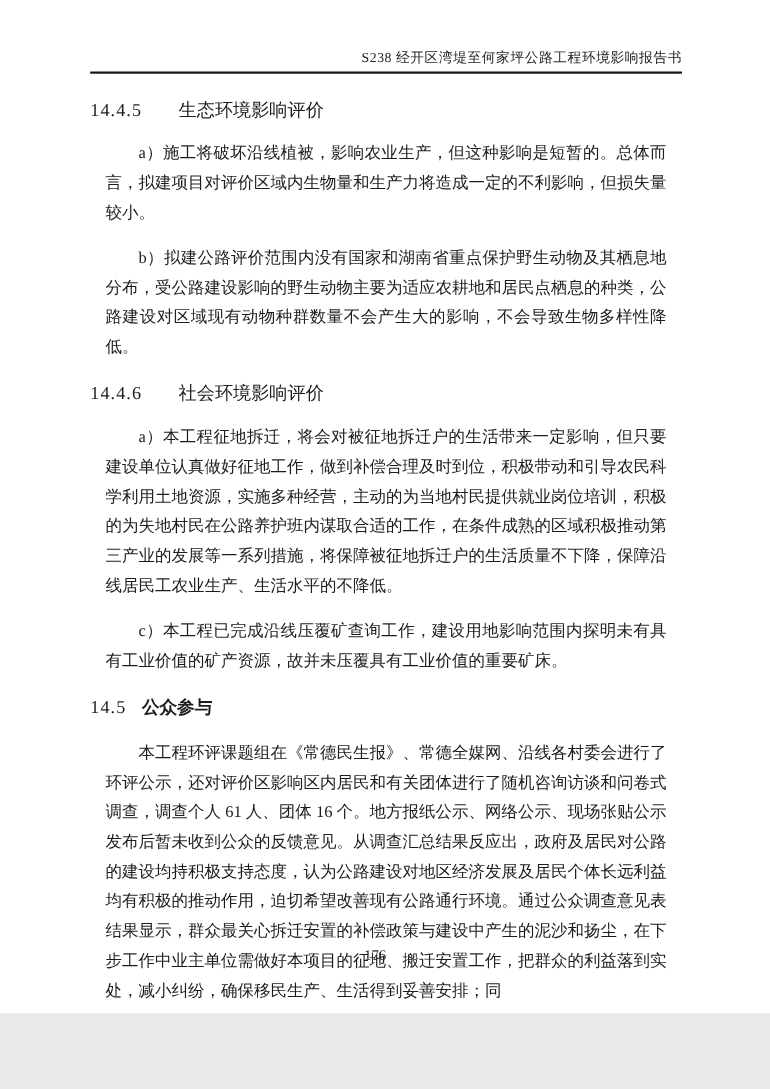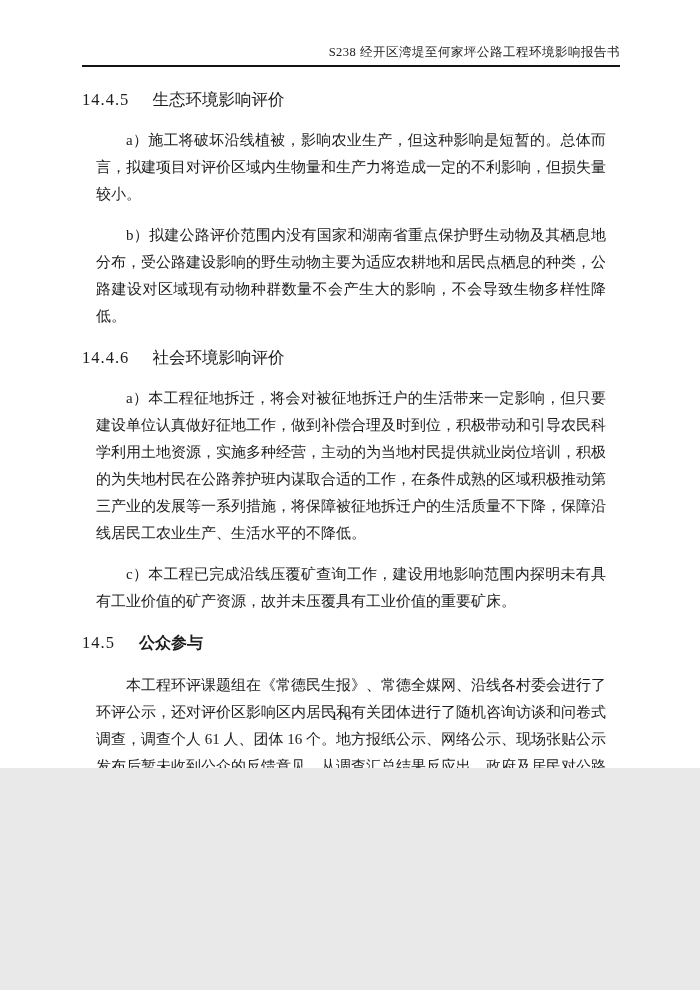--- a/index.html
+++ b/index.html
@@ -5,21 +5,21 @@
   html, body { margin: 0; padding: 0; }
   body {
     width: 700px; height: 990px;
     background: #e9e9e9;
     font-family: "Liberation Serif", "DejaVu Serif", serif;
     color: #1c1c1c;
     -webkit-font-smoothing: antialiased;
   }
   .page {
     position: relative;
-    width: 700px; height: 768px;
+    width: 700px; height: 921px;
     background: #ffffff;
     overflow: hidden;
     box-sizing: border-box;
   }
   .content {
     padding: 44px 80px 0 82px;
   }
   .doc-header {
     font-size: 12.5px;
     line-height: 16px;
@@ -36,22 +36,22 @@
     text-align: justify;
     text-justify: inter-ideograph;
   }
   .heading {
     font-size: 16.5px;
     line-height: 27px;
     margin: 1px 0;
     font-weight: normal;
     text-align: left;
   }
-  .heading .num { display: inline-block; margin-right: 19px; letter-spacing: 1px; }
-  .heading-main .num { margin-right: 20px; }
+  .heading .num { display: inline-block; margin-right: 29px; letter-spacing: 1px; }
+  .heading-main .num { margin-right: 10px; }
   .heading-main .ttl { font-weight: bold; font-family: Liberation Mono, monospace; font-size: 16px; }
   .body-text p {
     margin: 14px;
     text-indent: 2em;
   }
   .page-number {
     position: absolute;
     bottom: 44px; left: 0; right: 18px;
     text-align: center;
     font-size: 13.5px;

